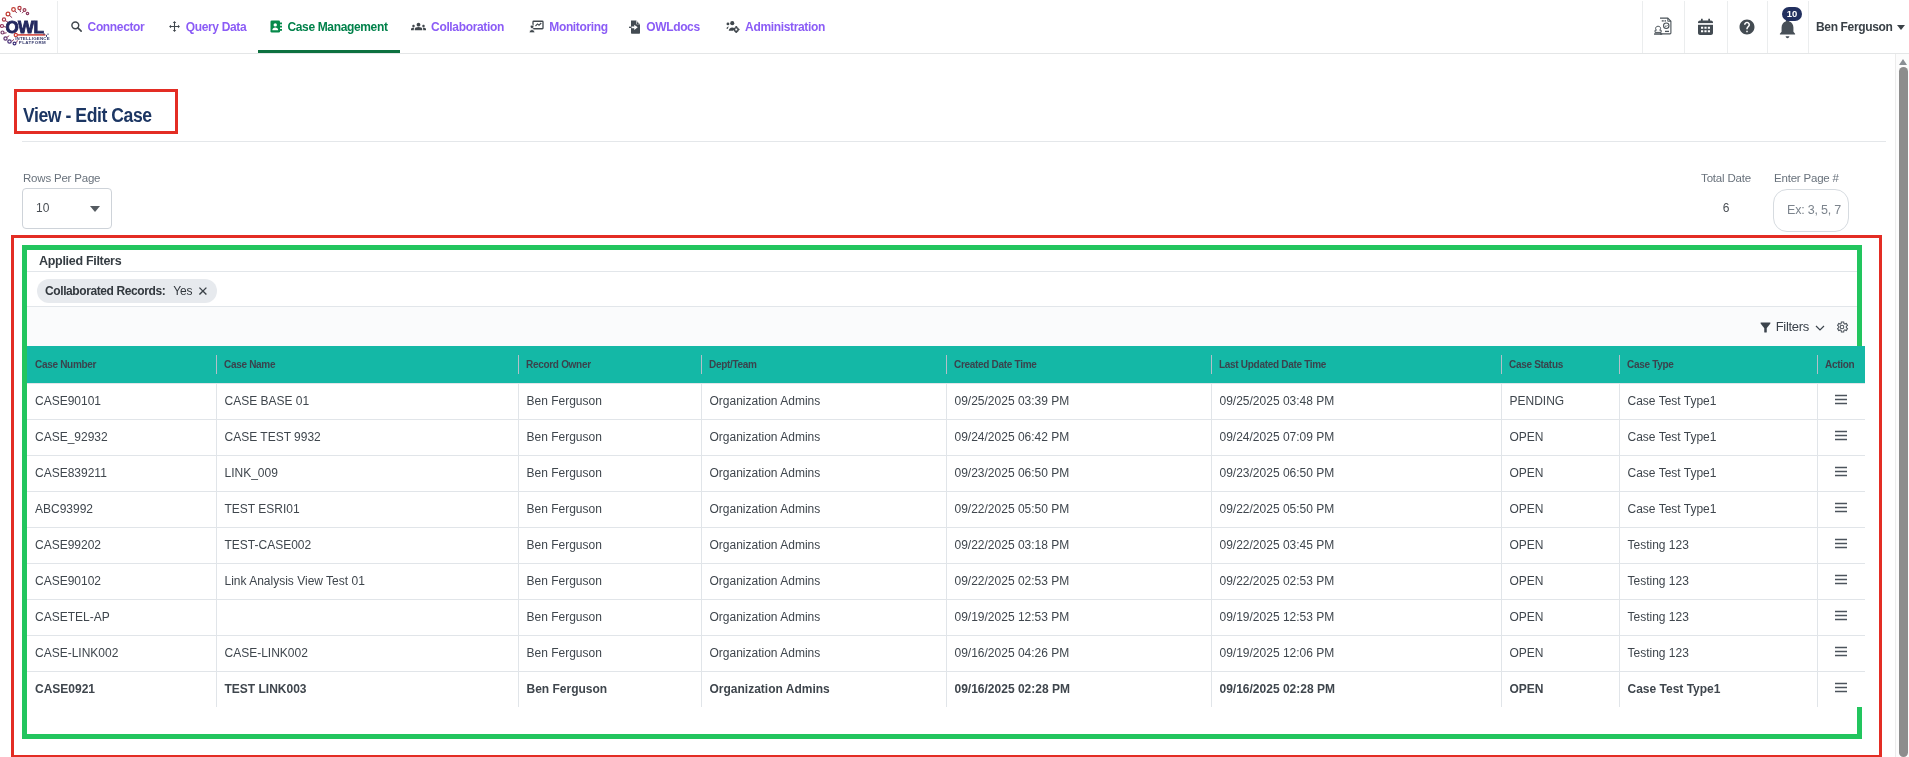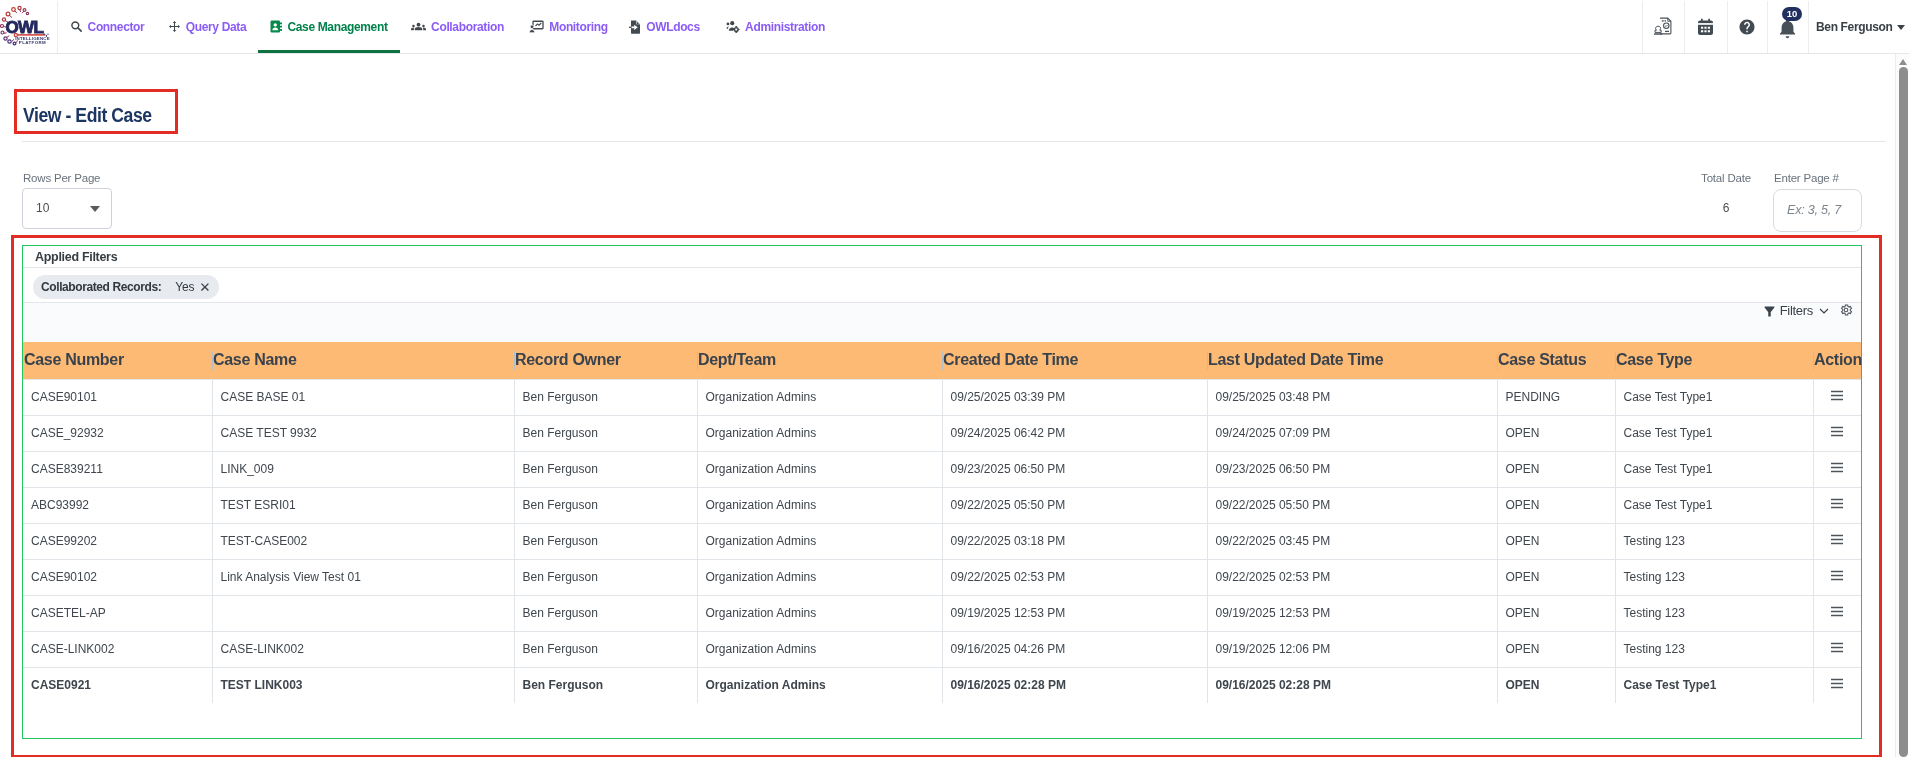--- a/index.html
+++ b/index.html
@@ -25,38 +25,38 @@
 #content { position:absolute; left:0; top:71px; width:1895px; height:703px; background:#fff; overflow:hidden; }
 #title-box { position:absolute; left:14px; top:18px; width:164px; height:45px; border:3px solid #e32d24; }
 #title { position:absolute; left:23px; top:33px; font-size:20px; font-weight:bold; letter-spacing:-0.5px; color:#1c3663; transform:scaleX(0.88); transform-origin:left; }
 #hline { position:absolute; left:22px; top:70px; width:1864px; height:1px; background:#e4e7ea; }
 
 .lbl { position:absolute; font-size:11.5px; letter-spacing:-0.2px; color:#69727c; }
 #rpp-select { position:absolute; left:22px; top:117px; width:90px; height:41px; border:1px solid #ced3d9; border-radius:4px; background:#fff; }
 #rpp-select .val { position:absolute; left:13px; top:0; line-height:39px; font-size:12px; color:#4a4f55; }
 #rpp-select .caret { position:absolute; right:11px; top:17px; width:0; height:0; border-left:5px solid transparent; border-right:5px solid transparent; border-top:6px solid #555b61; }
 #total-val { position:absolute; left:1680px; width:92px; top:130px; text-align:center; font-size:12px; color:#4a4f55; }
-#page-input { position:absolute; left:1773px; top:118px; width:89px; height:43px; border:1px solid #d6dbe0; border-radius:8px; background:#fff;font-style:italic; }
+#page-input { position:absolute; left:1773px; top:118px; width:76px; height:43px; border:1px solid #d6dbe0; border-radius:14px; background:#fff; }
 #page-input .ph { position:absolute; left:13px; top:0; line-height:41px; font-size:12.5px; color:#7c848d; letter-spacing:-0.2px; }
 
 #red-box { position:absolute; left:11px; top:164px; width:1871px; height:523px; border:3px solid #e32d24; }
-#card { position:absolute; left:22px; top:174px; width:1840px; height:494px; border:1px solid #22c55e; background:#fff; }
+#card { position:absolute; left:22px; top:174px; width:1840px; height:494px; border:5px solid #22c55e; background:#fff; }
 #af-bar { position:absolute; left:0; top:0; width:100%; height:22px; border-bottom:1px solid #e2e6ea; }
 #af-bar span { position:absolute; left:12px; top:4px; font-size:12.5px; font-weight:bold; letter-spacing:-0.3px; color:#353c42; }
 #chip-row { position:absolute; left:0; top:22px; width:100%; height:35px; border-bottom:1px solid #e2e6ea; }
 #chip { position:absolute; left:10px; top:7px; height:24px; background:#e7eaee; border-radius:12px; display:flex; align-items:center; padding:8px 8px; font-size:12px; color:#32383e; }
 #chip b { letter-spacing:-0.4px; }
-#chip .yes { margin-left:14px; letter-spacing:-0.2px; }
+#chip .yes { margin-left:8px; letter-spacing:-0.2px; }
 #chip .x { margin-left:5px; font-size:13.5px; color:#3a4147; }
 #toolbar { position:absolute; left:0; top:57px; width:100%; height:39px; background:#fafbfc; }
-#toolbar .right { position:absolute; right:8px; top:0; height:39px; display:flex; font-size:13px; letter-spacing:-0.3px; color:#39414a; }
+#toolbar .right { position:absolute; right:8px; top:0; height:39px; display:flex; align-items:center; font-size:13px; letter-spacing:-0.3px; color:#39414a; }
 
 
 #tbl { position:absolute; left:0; top:96px; width:1838px; border-collapse:collapse; table-layout:fixed; }
-#tbl th { height:37px; background:#fdba74; font-size:16px; font-weight:bold; letter-spacing:-0.3px; color:#3a434d; text-align:left; padding:0 0 0 1px; position:relative; }
+#tbl th { height:37px; background:#14b8a6; font-size:10px; font-weight:bold; letter-spacing:-0.3px; color:#3a434d; text-align:left; padding:0 0 0 8px; position:relative; }
 #tbl th::before { content:""; position:absolute; left:0; top:9px; height:19px; width:1px; background:#b3bfc9; }
 #tbl th:first-child::before { display:none; }
 #tbl td { height:36px; border:1px solid #e1e5e9; font-size:12px; color:#3f464d; padding:0 0 0 8px; background:#fff; }
 #tbl td:first-child { border-left:none; }
 #tbl td:last-child { border-right:none; }
 #tbl tr:last-child td { border-bottom:none;font-weight:bold; }
 #tbl td.act { text-align:center; padding:0; }
 
 
 #sbar { position:absolute; left:1895px; top:54px; width:14px; height:703px; background:#fcfcfc; border-left:1px solid #ececec; }

